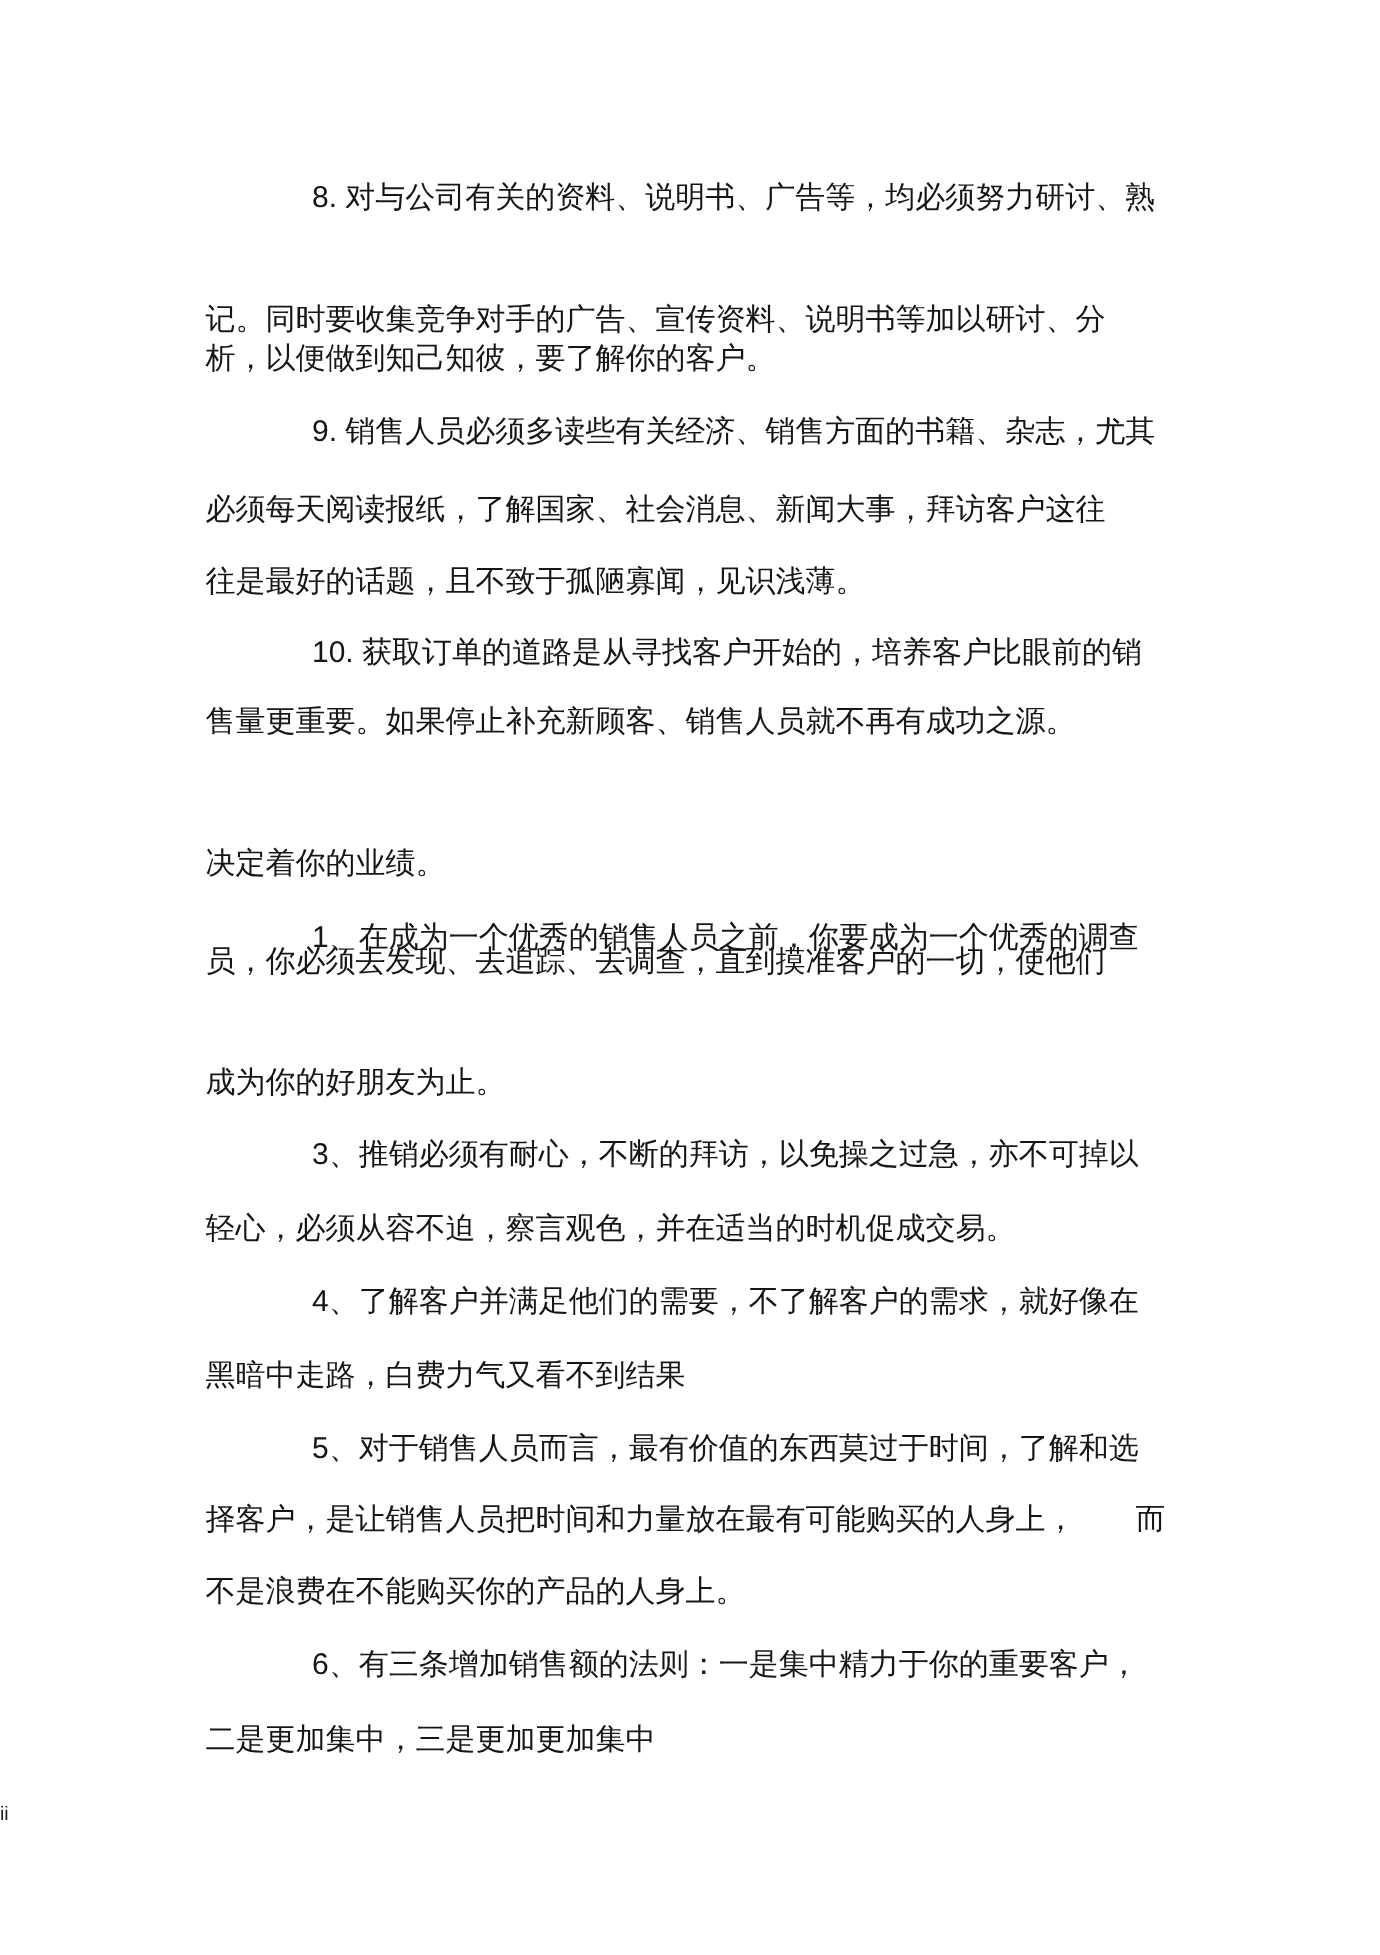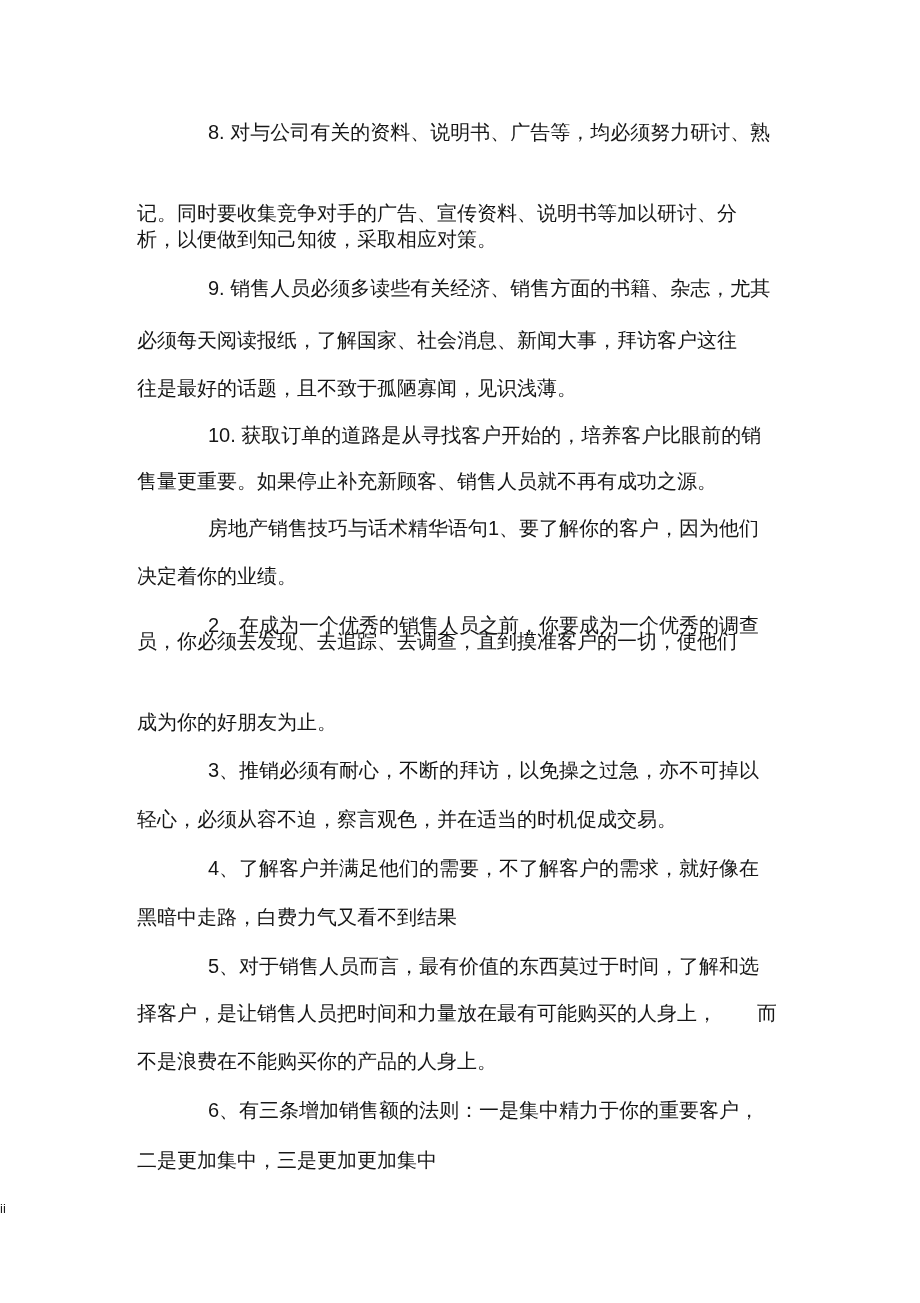--- a/index.html
+++ b/index.html
@@ -33,29 +33,28 @@
     color: #1c1c1c;
     font-family: "Liberation Sans", "DejaVu Sans", sans-serif;
   }
 </style>
 </head>
 <body>
 
 <div class="page">
   <div class="line indent" style="top:119px">8. 对与公司有关的资料、说明书、广告等，均必须努力研讨、熟</div>
   <div class="line" style="top:200px">记。同时要收集竞争对手的广告、宣传资料、说明书等加以研讨、分</div>
-  <div class="line" style="top:226px">析，以便做到知己知彼，采取相应对策。</div>
+  <div class="line" style="top:226px">析，以便做到知己知彼，要了解你的客户。</div>
   <div class="line indent" style="top:275px">9. 销售人员必须多读些有关经济、销售方面的书籍、杂志，尤其</div>
   <div class="line" style="top:375px">往是最好的话题，且不致于孤陋寡闻，见识浅薄。</div>
   <div class="line" style="top:327px">必须每天阅读报纸，了解国家、社会消息、新闻大事，拜访客户这往</div>
   <div class="line indent" style="top:422px">10. 获取订单的道路是从寻找客户开始的，培养客户比眼前的销</div>
   <div class="line" style="top:468px">售量更重要。如果停止补充新顾客、销售人员就不再有成功之源。</div>
-  <div class="line indent" style="top:515px">房地产销售技巧与话术精华语句1、要了解你的客户，因为他们</div>
   <div class="line" style="top:563px">决定着你的业绩。</div>
-  <div class="line indent" style="top:612px">2、在成为一个优秀的销售人员之前，你要成为一个优秀的调查</div>
+  <div class="line indent" style="top:612px">1、在成为一个优秀的销售人员之前，你要成为一个优秀的调查</div>
   <div class="line" style="top:628px">员，你必须去发现、去追踪、去调查，直到摸准客户的一切，使他们</div>
   <div class="line" style="top:709px">成为你的好朋友为止。</div>
   <div class="line indent" style="top:757px">3、推销必须有耐心，不断的拜访，以免操之过急，亦不可掉以</div>
   <div class="line" style="top:806px">轻心，必须从容不迫，察言观色，并在适当的时机促成交易。</div>
   <div class="line indent" style="top:855px">4、了解客户并满足他们的需要，不了解客户的需求，就好像在</div>
   <div class="line" style="top:904px">黑暗中走路，白费力气又看不到结果</div>
   <div class="line indent" style="top:953px">5、对于销售人员而言，最有价值的东西莫过于时间，了解和选</div>
   <div class="line" style="top:1000px">择客户，是让销售人员把时间和力量放在最有可能购买的人身上，　　而</div>
   <div class="line" style="top:1048px">不是浪费在不能购买你的产品的人身上。</div>
   <div class="line indent" style="top:1097px">6、有三条增加销售额的法则：一是集中精力于你的重要客户，</div>

